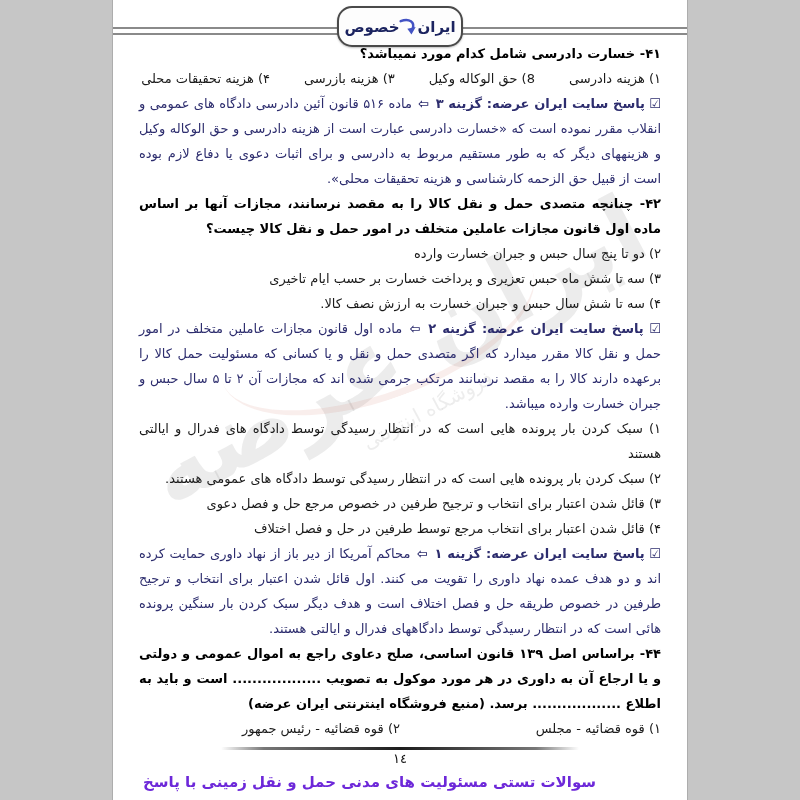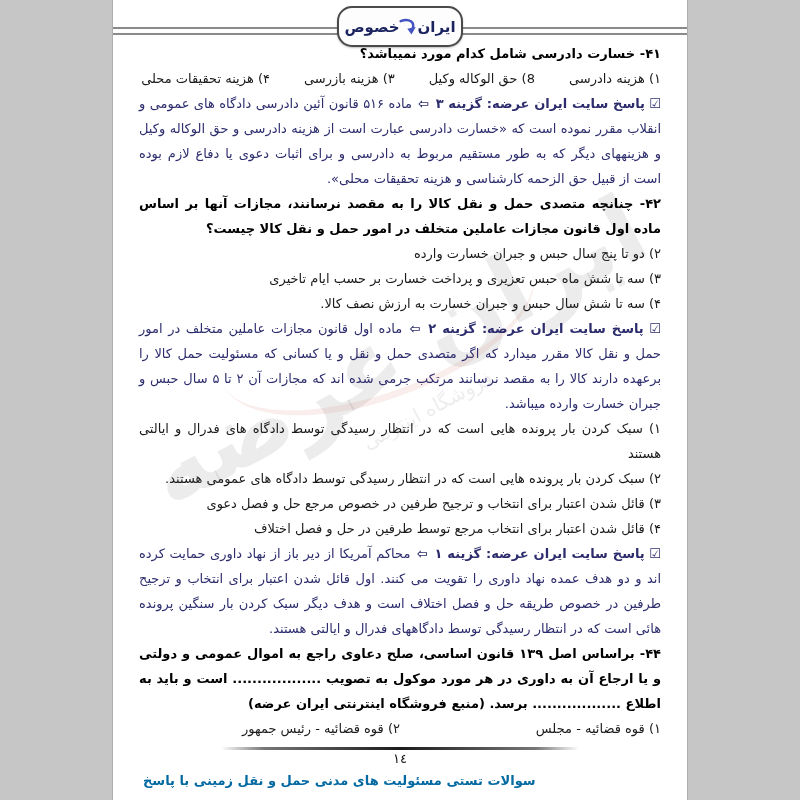--- a/index.html
+++ b/index.html
@@ -60,21 +60,21 @@
   .arrow-icon{display:inline-block;padding:0 2px;font-weight:bold;}
   
   .footer{position:absolute;bottom:0;left:0;right:0;height:60px;background:#fff;z-index:2;}
   .tapered-rule{
     margin:7px auto 0 auto;width:358px;height:2.5px;border-radius:2px;
     background:linear-gradient(to right, rgba(0,0,0,0) 0%, #777 12%, #1c1c1c 50%, #777 88%, rgba(0,0,0,0) 100%);
   }
   .page-num{text-align:center;font-size:13px;color:#111;margin-top:1px;line-height:16px;}
   .footer-text{
     position:absolute;left:30px;top:33px;direction:rtl;
-    font-weight:bold;font-size:13px;color:#0369a1;white-space:nowrap;
+    font-weight:bold;font-size:15px;color:#6d28d9;white-space:nowrap;
   }
 </style>
 </head>
 <body>
 
 <div class="page">
 
   <div class="watermark">
     <div class="wm-swoosh"></div>
     <div class="wm-title">ایران عرضه</div>

